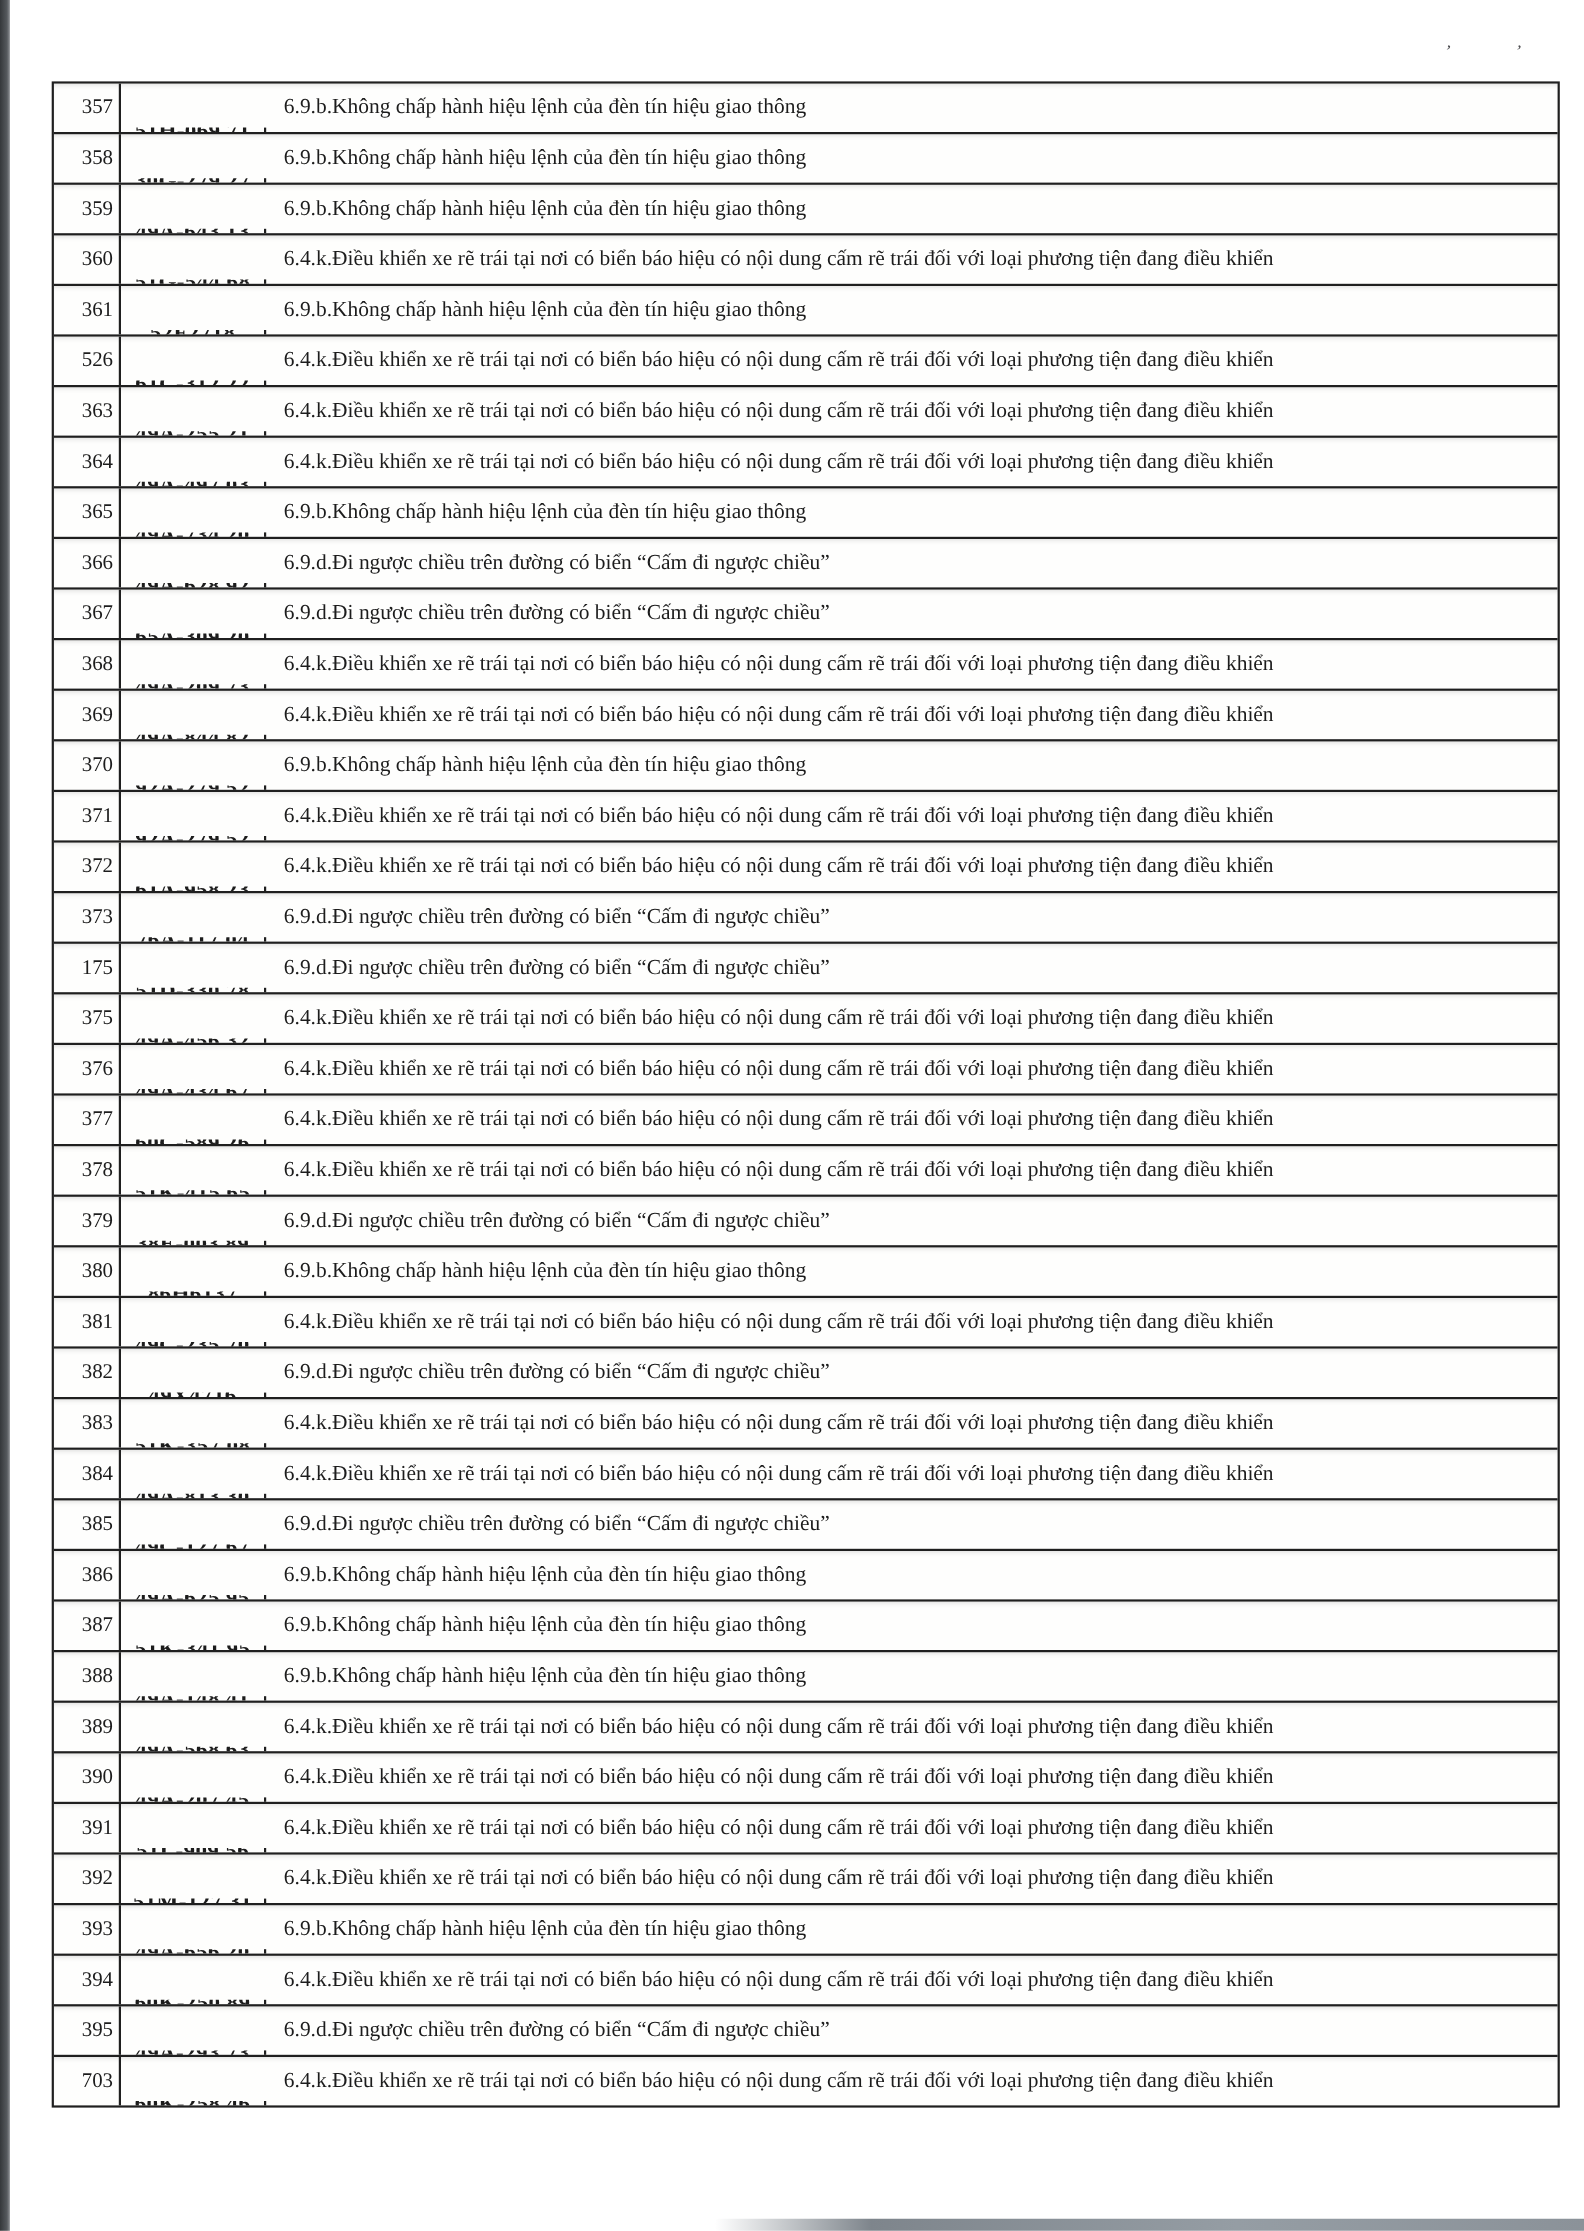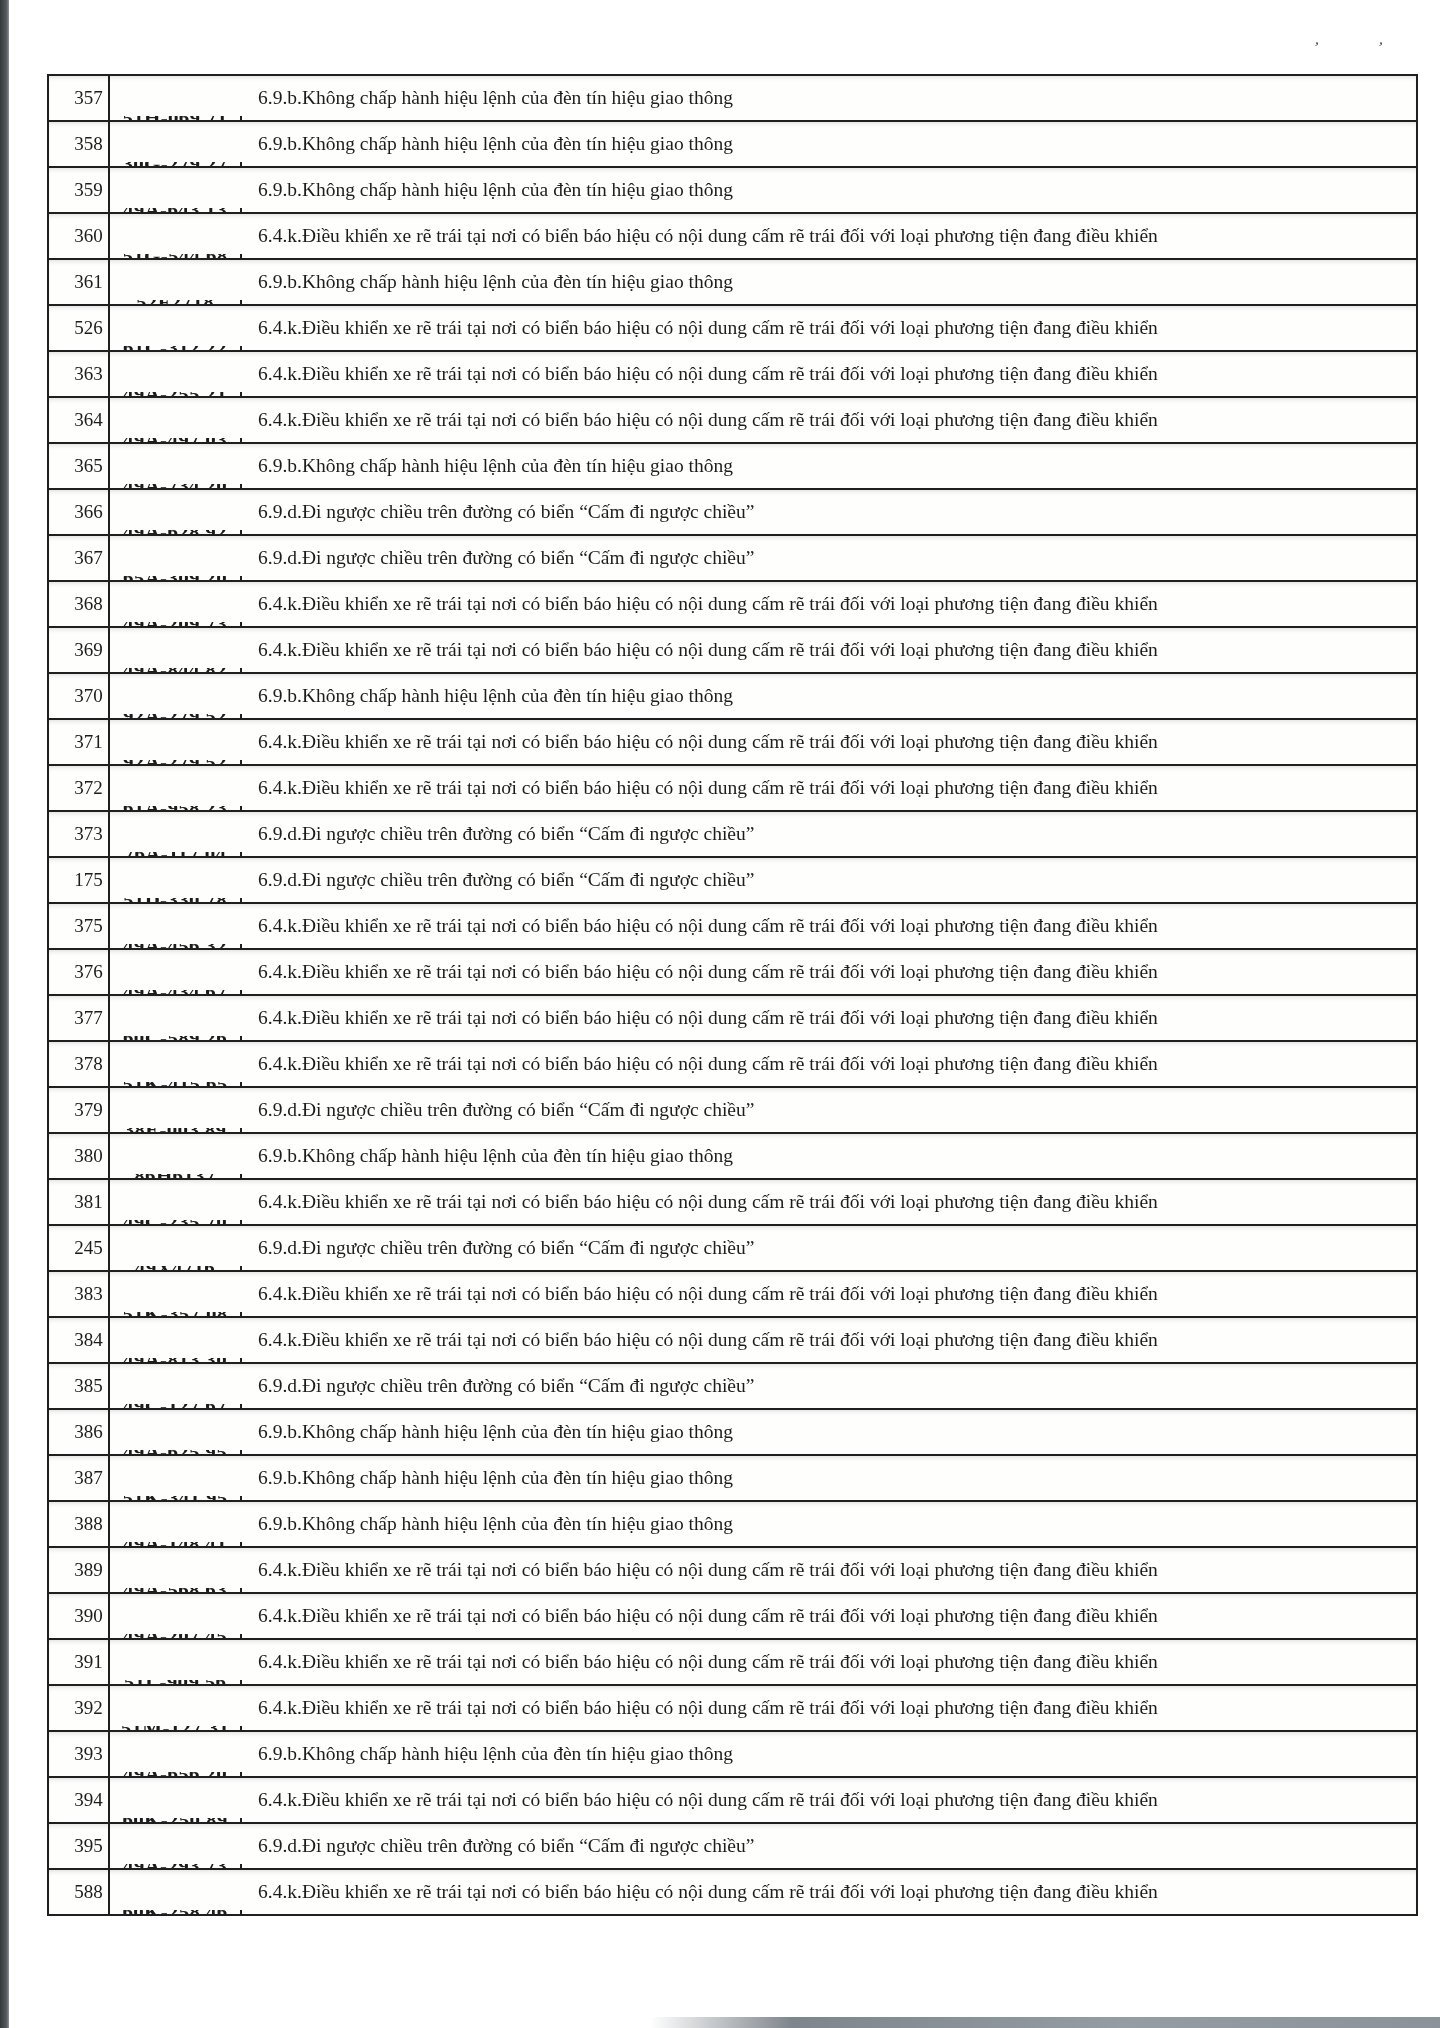--- a/index.html
+++ b/index.html
@@ -242,21 +242,21 @@
     <div class="cell violation">6.9.b.Không chấp hành hiệu lệnh của đèn tín hiệu giao thông</div>
   </div>
 
   <div class="row">
     <div class="cell no">381</div>
     <div class="cell plate">49C-235.70</div>
     <div class="cell violation">6.4.k.Điều khiển xe rẽ trái tại nơi có biển báo hiệu có nội dung cấm rẽ trái đối với loại phương tiện đang điều khiển</div>
   </div>
 
   <div class="row">
-    <div class="cell no">245</div>
+    <div class="cell no">382</div>
     <div class="cell plate">49X4716</div>
     <div class="cell violation">6.9.d.Đi ngược chiều trên đường có biển “Cấm đi ngược chiều”</div>
   </div>
 
   <div class="row">
     <div class="cell no">383</div>
     <div class="cell plate">51K-357.08</div>
     <div class="cell violation">6.4.k.Điều khiển xe rẽ trái tại nơi có biển báo hiệu có nội dung cấm rẽ trái đối với loại phương tiện đang điều khiển</div>
   </div>
 
@@ -326,20 +326,20 @@
     <div class="cell violation">6.4.k.Điều khiển xe rẽ trái tại nơi có biển báo hiệu có nội dung cấm rẽ trái đối với loại phương tiện đang điều khiển</div>
   </div>
 
   <div class="row">
     <div class="cell no">395</div>
     <div class="cell plate">49A-293.73</div>
     <div class="cell violation">6.9.d.Đi ngược chiều trên đường có biển “Cấm đi ngược chiều”</div>
   </div>
 
   <div class="row">
-    <div class="cell no">588</div>
+    <div class="cell no">703</div>
     <div class="cell plate">60K-258.46</div>
     <div class="cell violation">6.4.k.Điều khiển xe rẽ trái tại nơi có biển báo hiệu có nội dung cấm rẽ trái đối với loại phương tiện đang điều khiển</div>
   </div>
 </div>
 </div>
 
 <div class="bottom-scan-bar"></div>
 
 </body></html>

